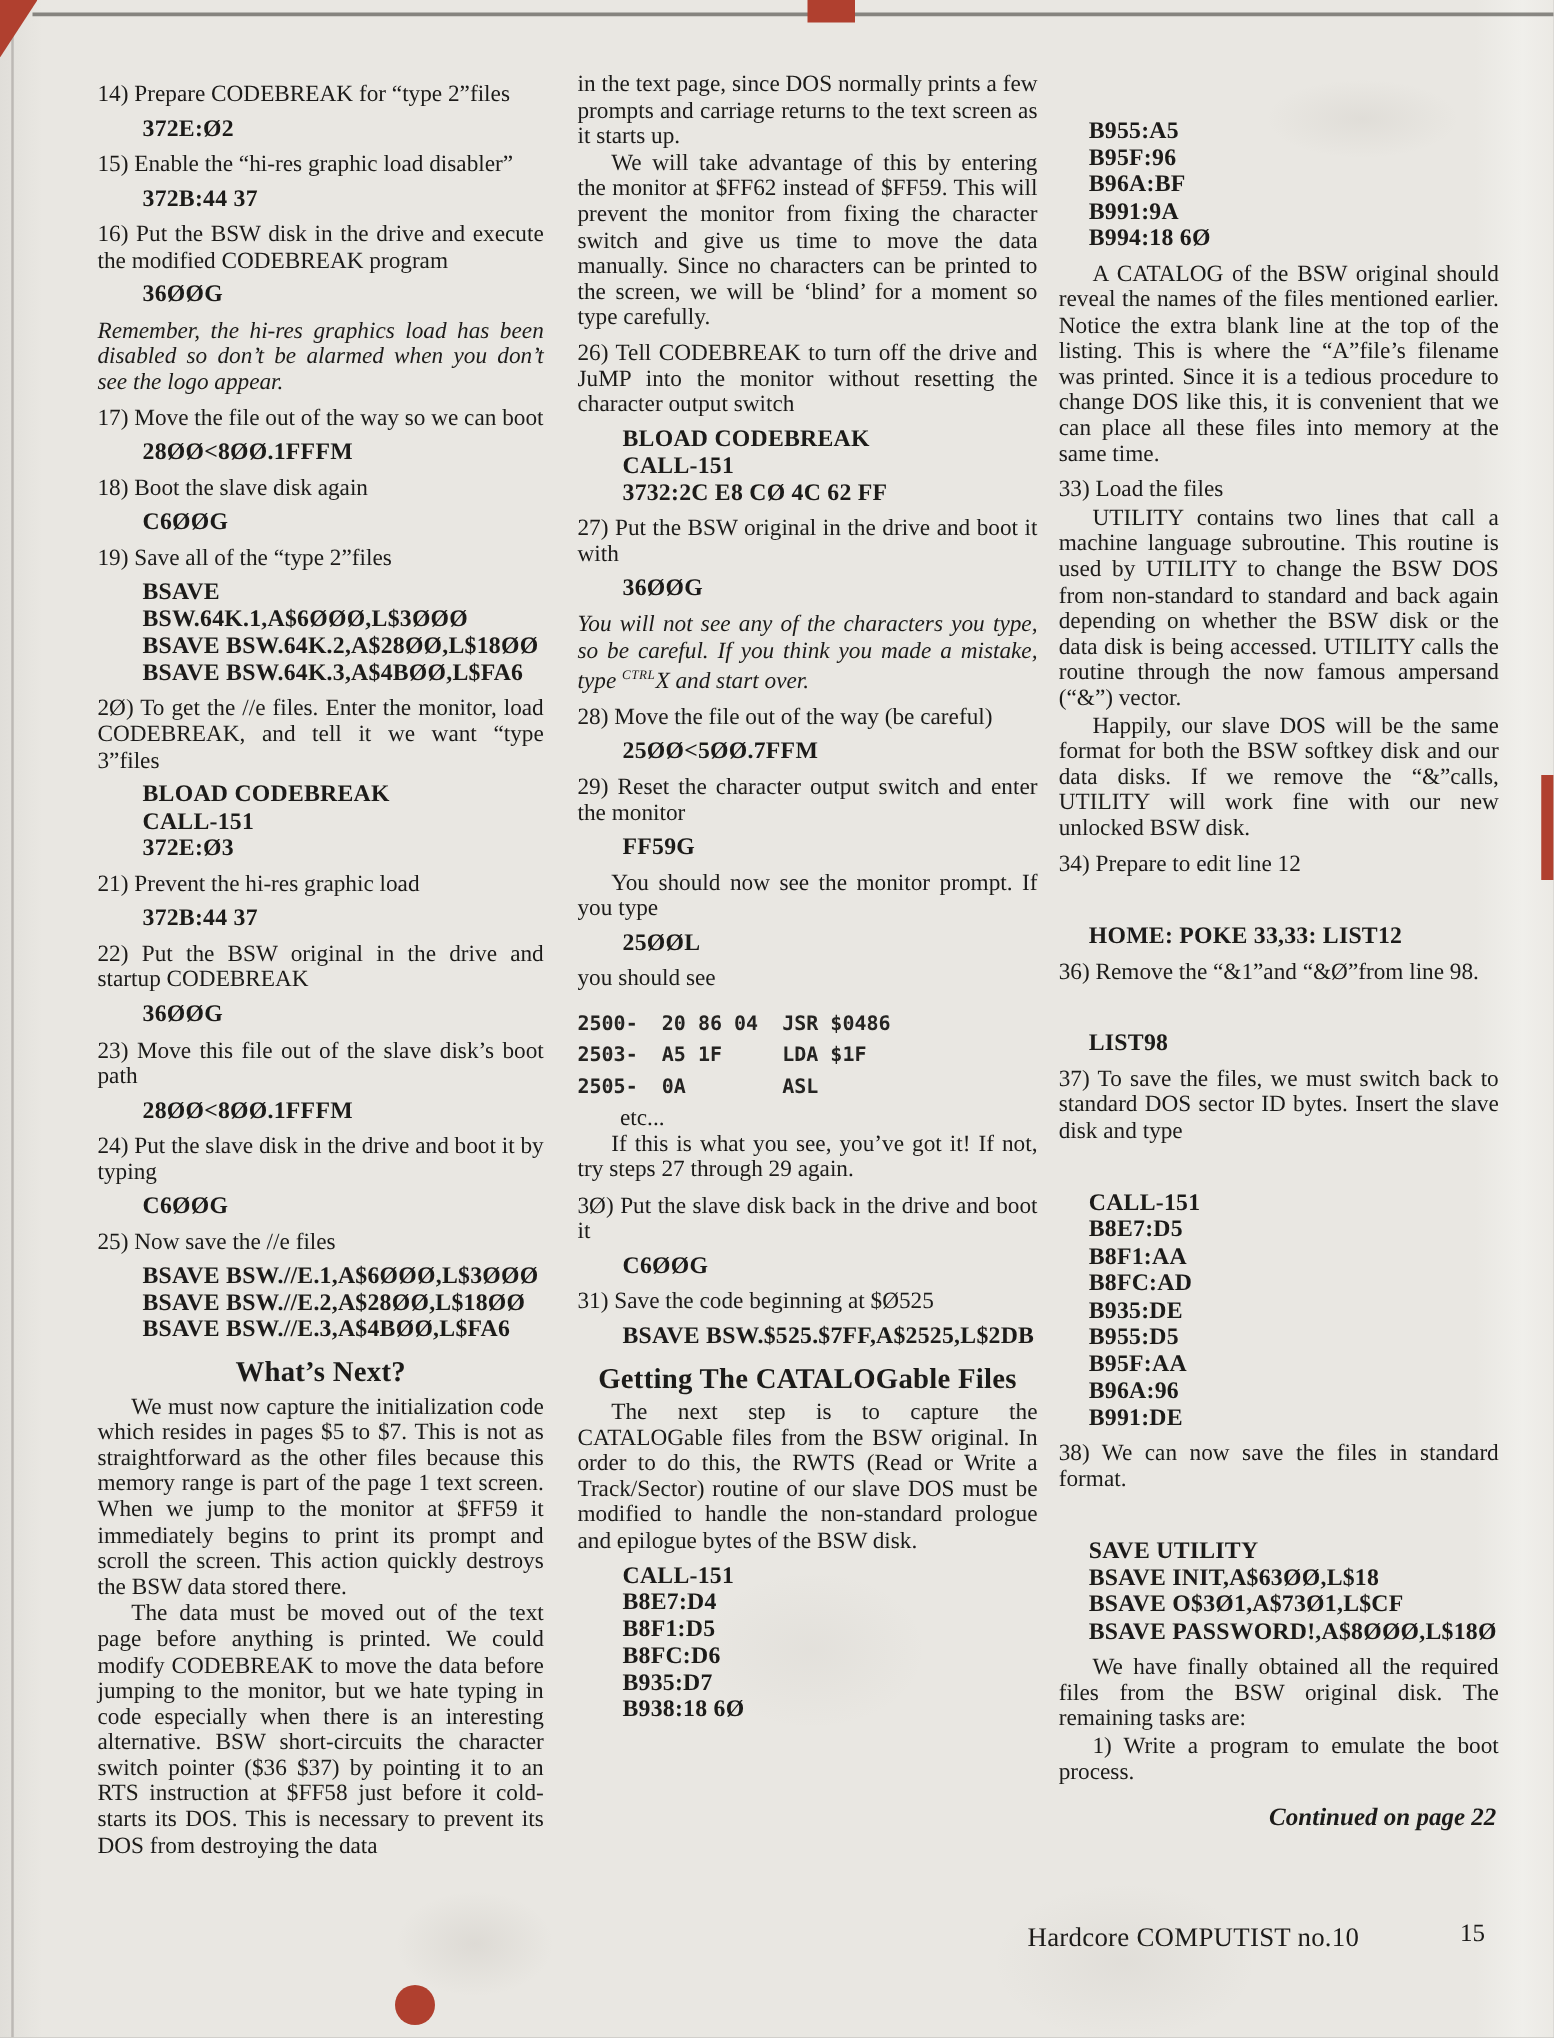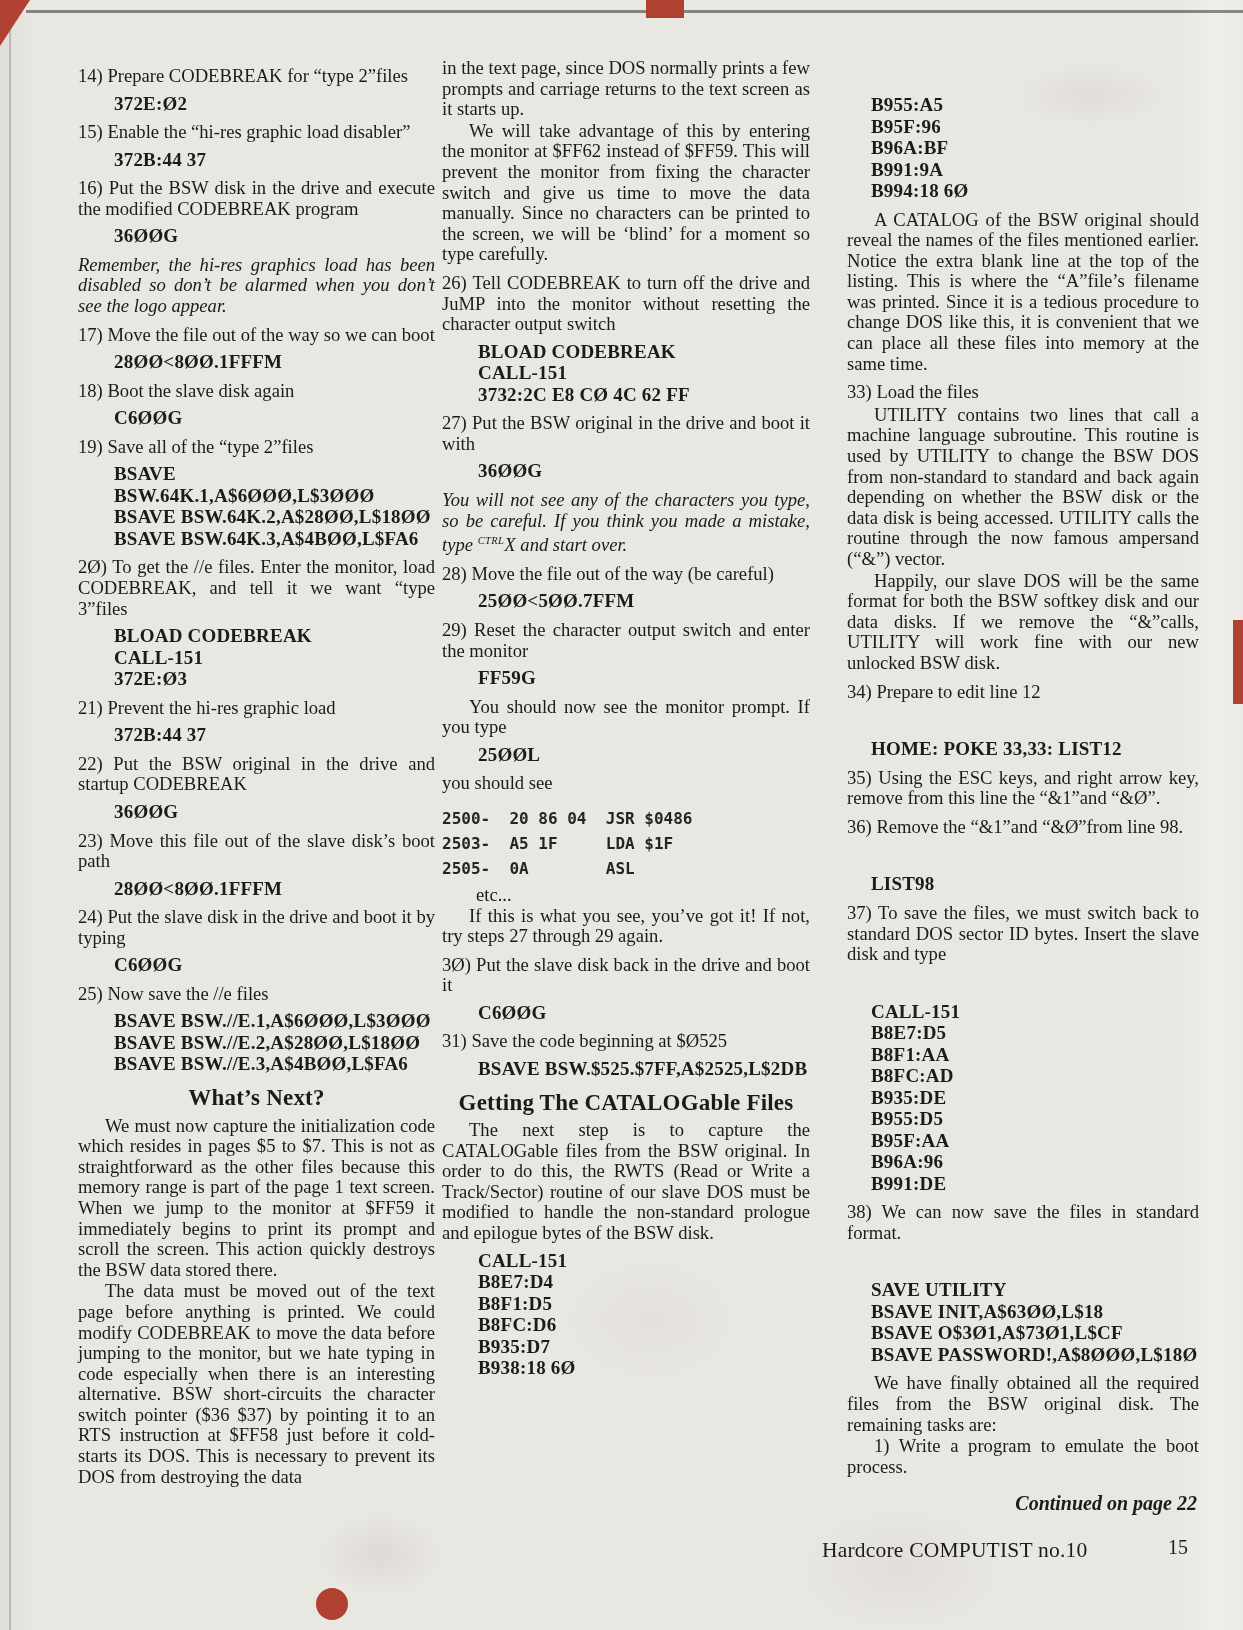--- a/index.html
+++ b/index.html
@@ -19,21 +19,21 @@
 
   
   .mark{position:absolute;background:#b0402f;}
   .mark-tl{left:0;top:0;width:30px;height:46px;clip-path:polygon(0 0,100% 0,0 100%);}
   .mark-top{left:646px;top:0;width:38px;height:18px;}
   .mark-right{right:0;top:620px;width:10px;height:84px;}
   .mark-bl{left:316px;top:1588px;width:32px;height:32px;border-radius:50%;}
 
   .col{position:absolute;top:58px;text-align:justify;font-size:18.6px;line-height:20.6px;}
   #col1{left:78px;width:357px;}
-  #col2{left:442px;width:368px;}
+  #col2{left:462px;width:368px;}
   #col3{left:847px;width:352px;}
 
   .step{margin:8px 0 2px;}
   .para{margin:0 0 1px;}
   .para.ind{text-indent:27px;}
   .note{font-style:italic;margin:8px 0 7px;}
   .code{margin:6px 0 8px 36px;font-weight:700;font-size:19px;line-height:21.5px;letter-spacing:.2px;}
   #col3 .code{margin-left:24px;margin-top:36px;}
   .heading{font-size:23px;font-weight:700;text-align:center;margin:13px 0 7px;letter-spacing:.2px;}
   .listing{font-family:"DejaVu Sans Mono","Liberation Mono",monospace;font-size:16px;font-weight:600;line-height:25px;margin:12px 0 4px 0;white-space:pre;color:#252422;}
@@ -174,21 +174,20 @@
         <div class="code-line">B994:18 6Ø</div>
       </div>
       <p class="para ind">A CATALOG of the BSW original should reveal the names of the files mentioned earlier. Notice the extra blank line at the top of the listing. This is where the “A”file’s filename was printed. Since it is a tedious procedure to change DOS like this, it is convenient that we can place all these files into memory at the same time.</p>
       <p class="step">33) Load the files</p>
       <p class="para ind">UTILITY contains two lines that call a machine language subroutine. This routine is used by UTILITY to change the BSW DOS from non-standard to standard and back again depending on whether the BSW disk or the data disk is being accessed. UTILITY calls the routine through the now famous ampersand (“&amp;”) vector.</p>
       <p class="para ind">Happily, our slave DOS will be the same format for both the BSW softkey disk and our data disks. If we remove the “&amp;”calls, UTILITY will work fine with our new unlocked BSW disk.</p>
       <p class="step">34) Prepare to edit line 12</p>
       <div class="code">
         <div class="code-line">HOME: POKE 33,33: LIST12</div>
       </div>
-      <p class="step">35) Using the ESC keys, and right arrow key, remove from this line the “&amp;1”and “&amp;Ø”.</p>
       <p class="step">36) Remove the “&amp;1”and “&amp;Ø”from line 98.</p>
       <div class="code">
         <div class="code-line">LIST98</div>
       </div>
       <p class="step">37) To save the files, we must switch back to standard DOS sector ID bytes. Insert the slave disk and type</p>
       <div class="code">
         <div class="code-line">CALL-151</div>
         <div class="code-line">B8E7:D5</div>
         <div class="code-line">B8F1:AA</div>
         <div class="code-line">B8FC:AD</div>

